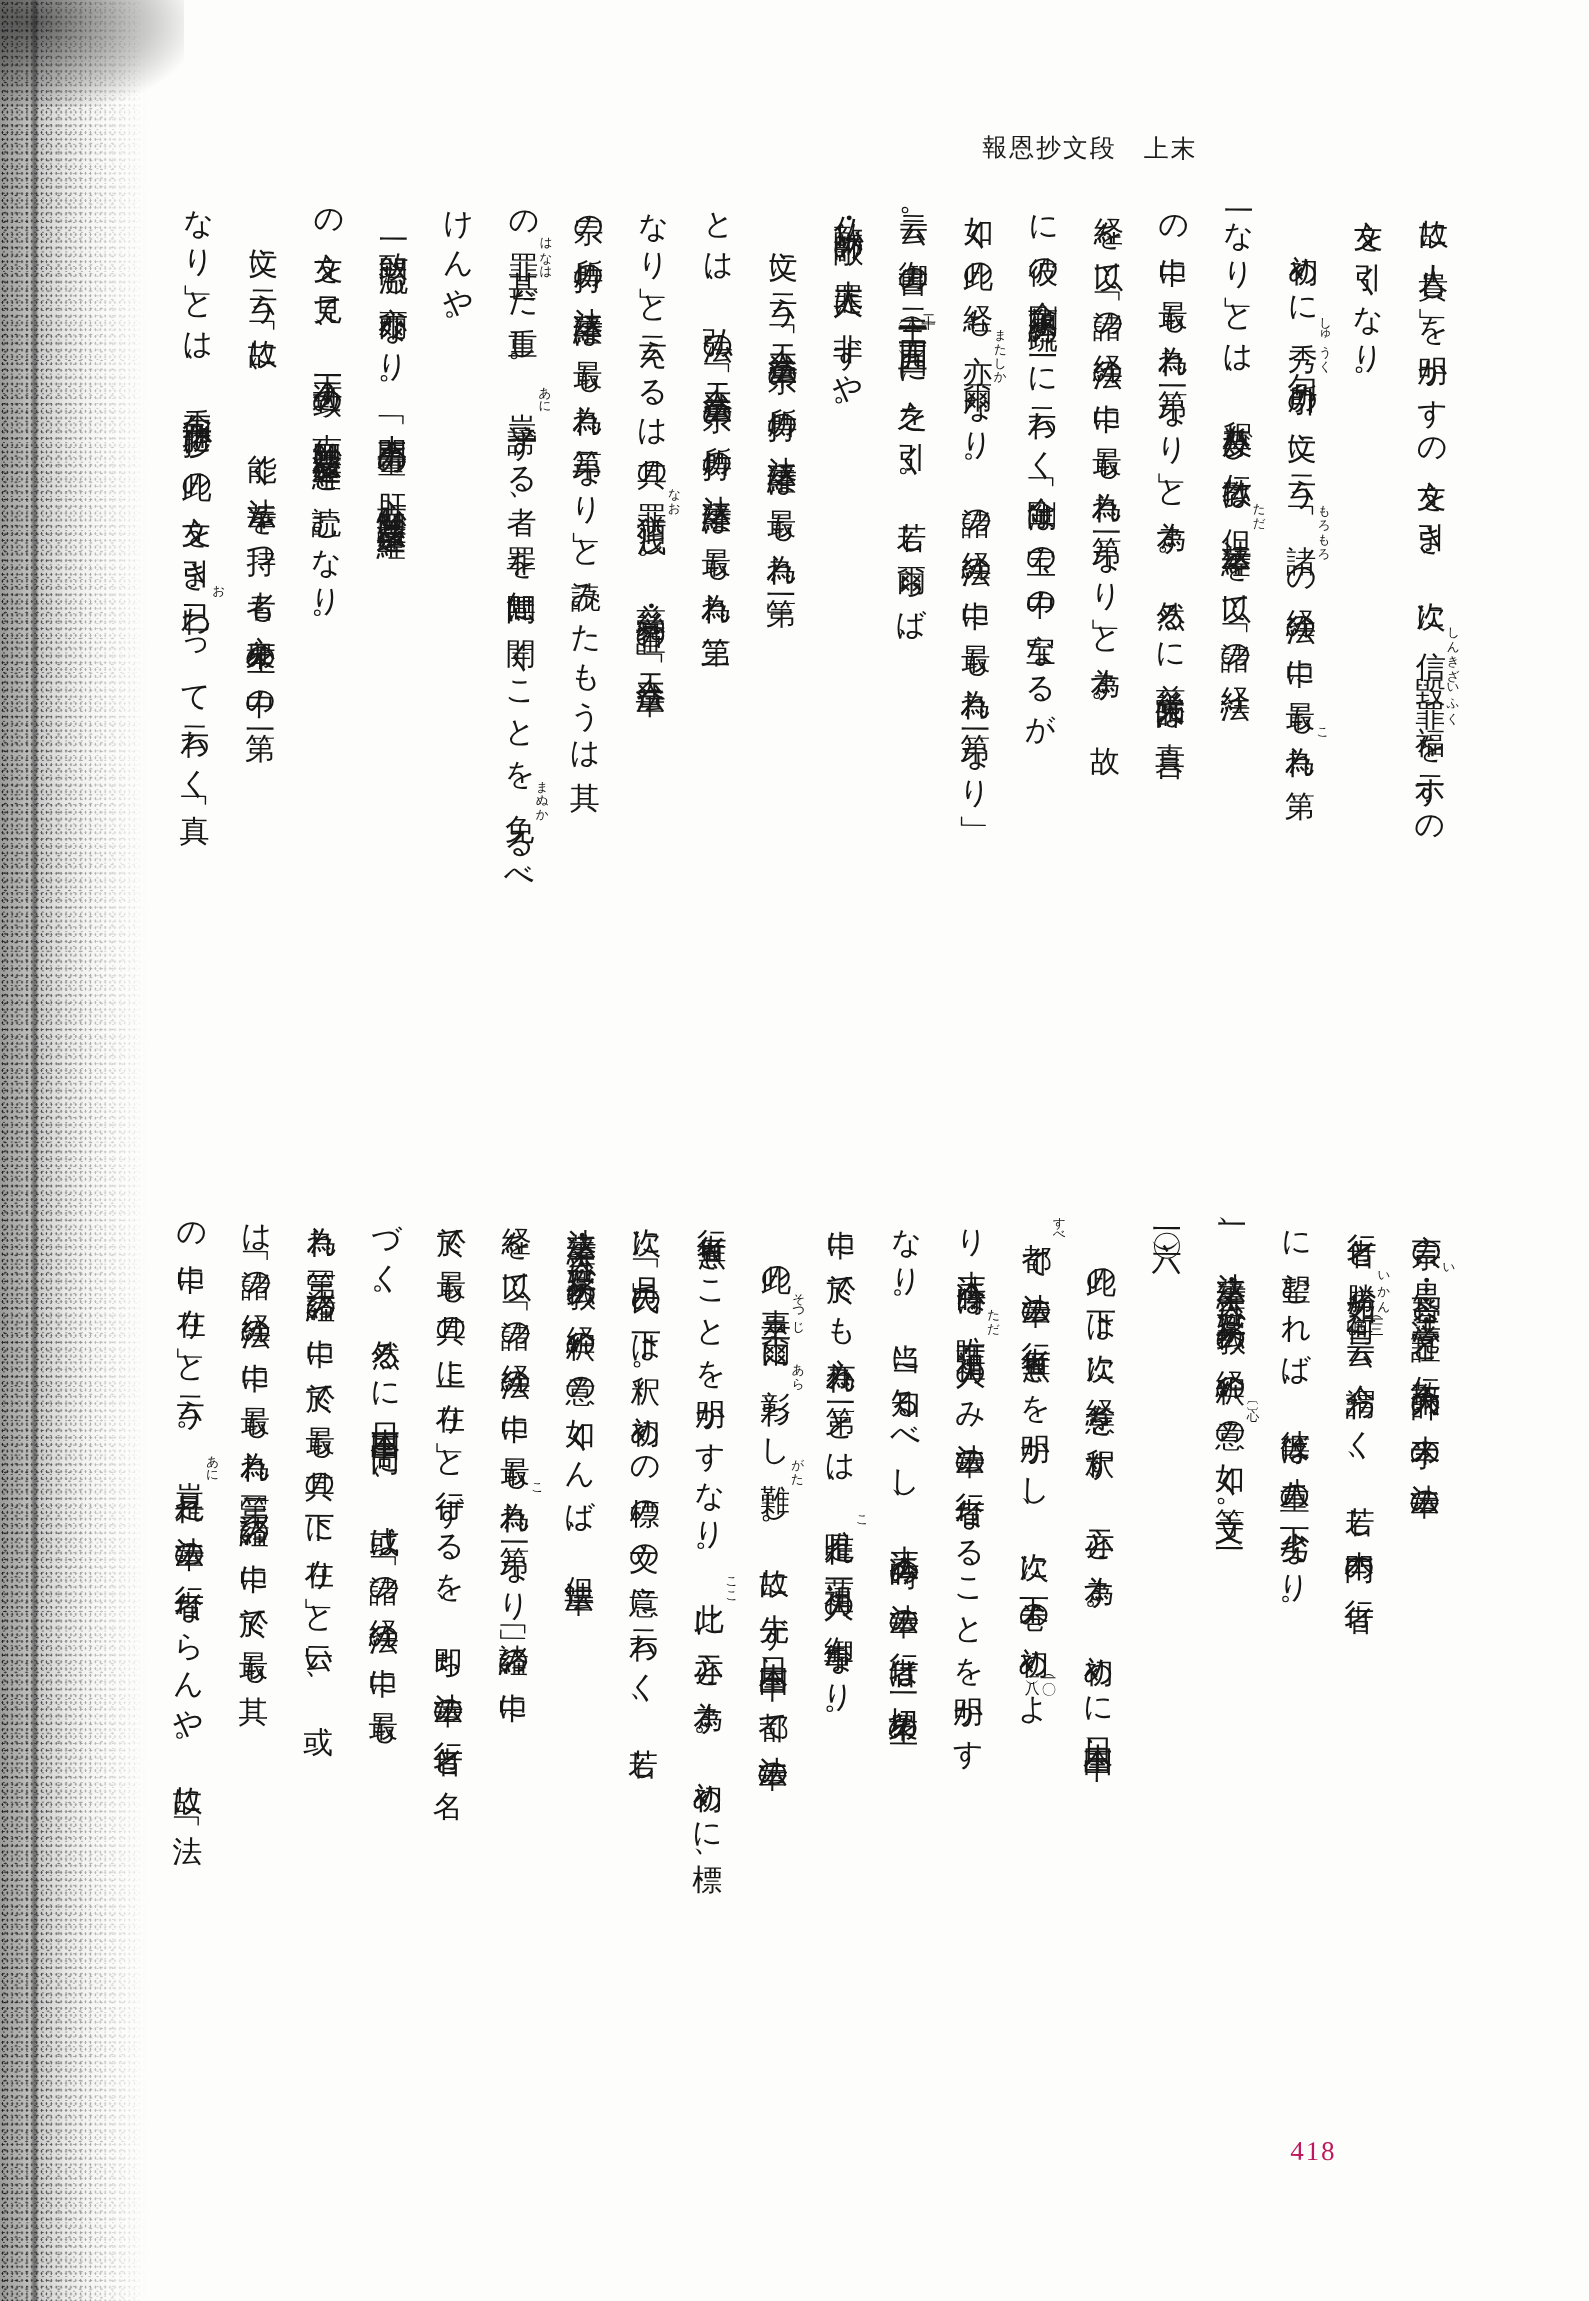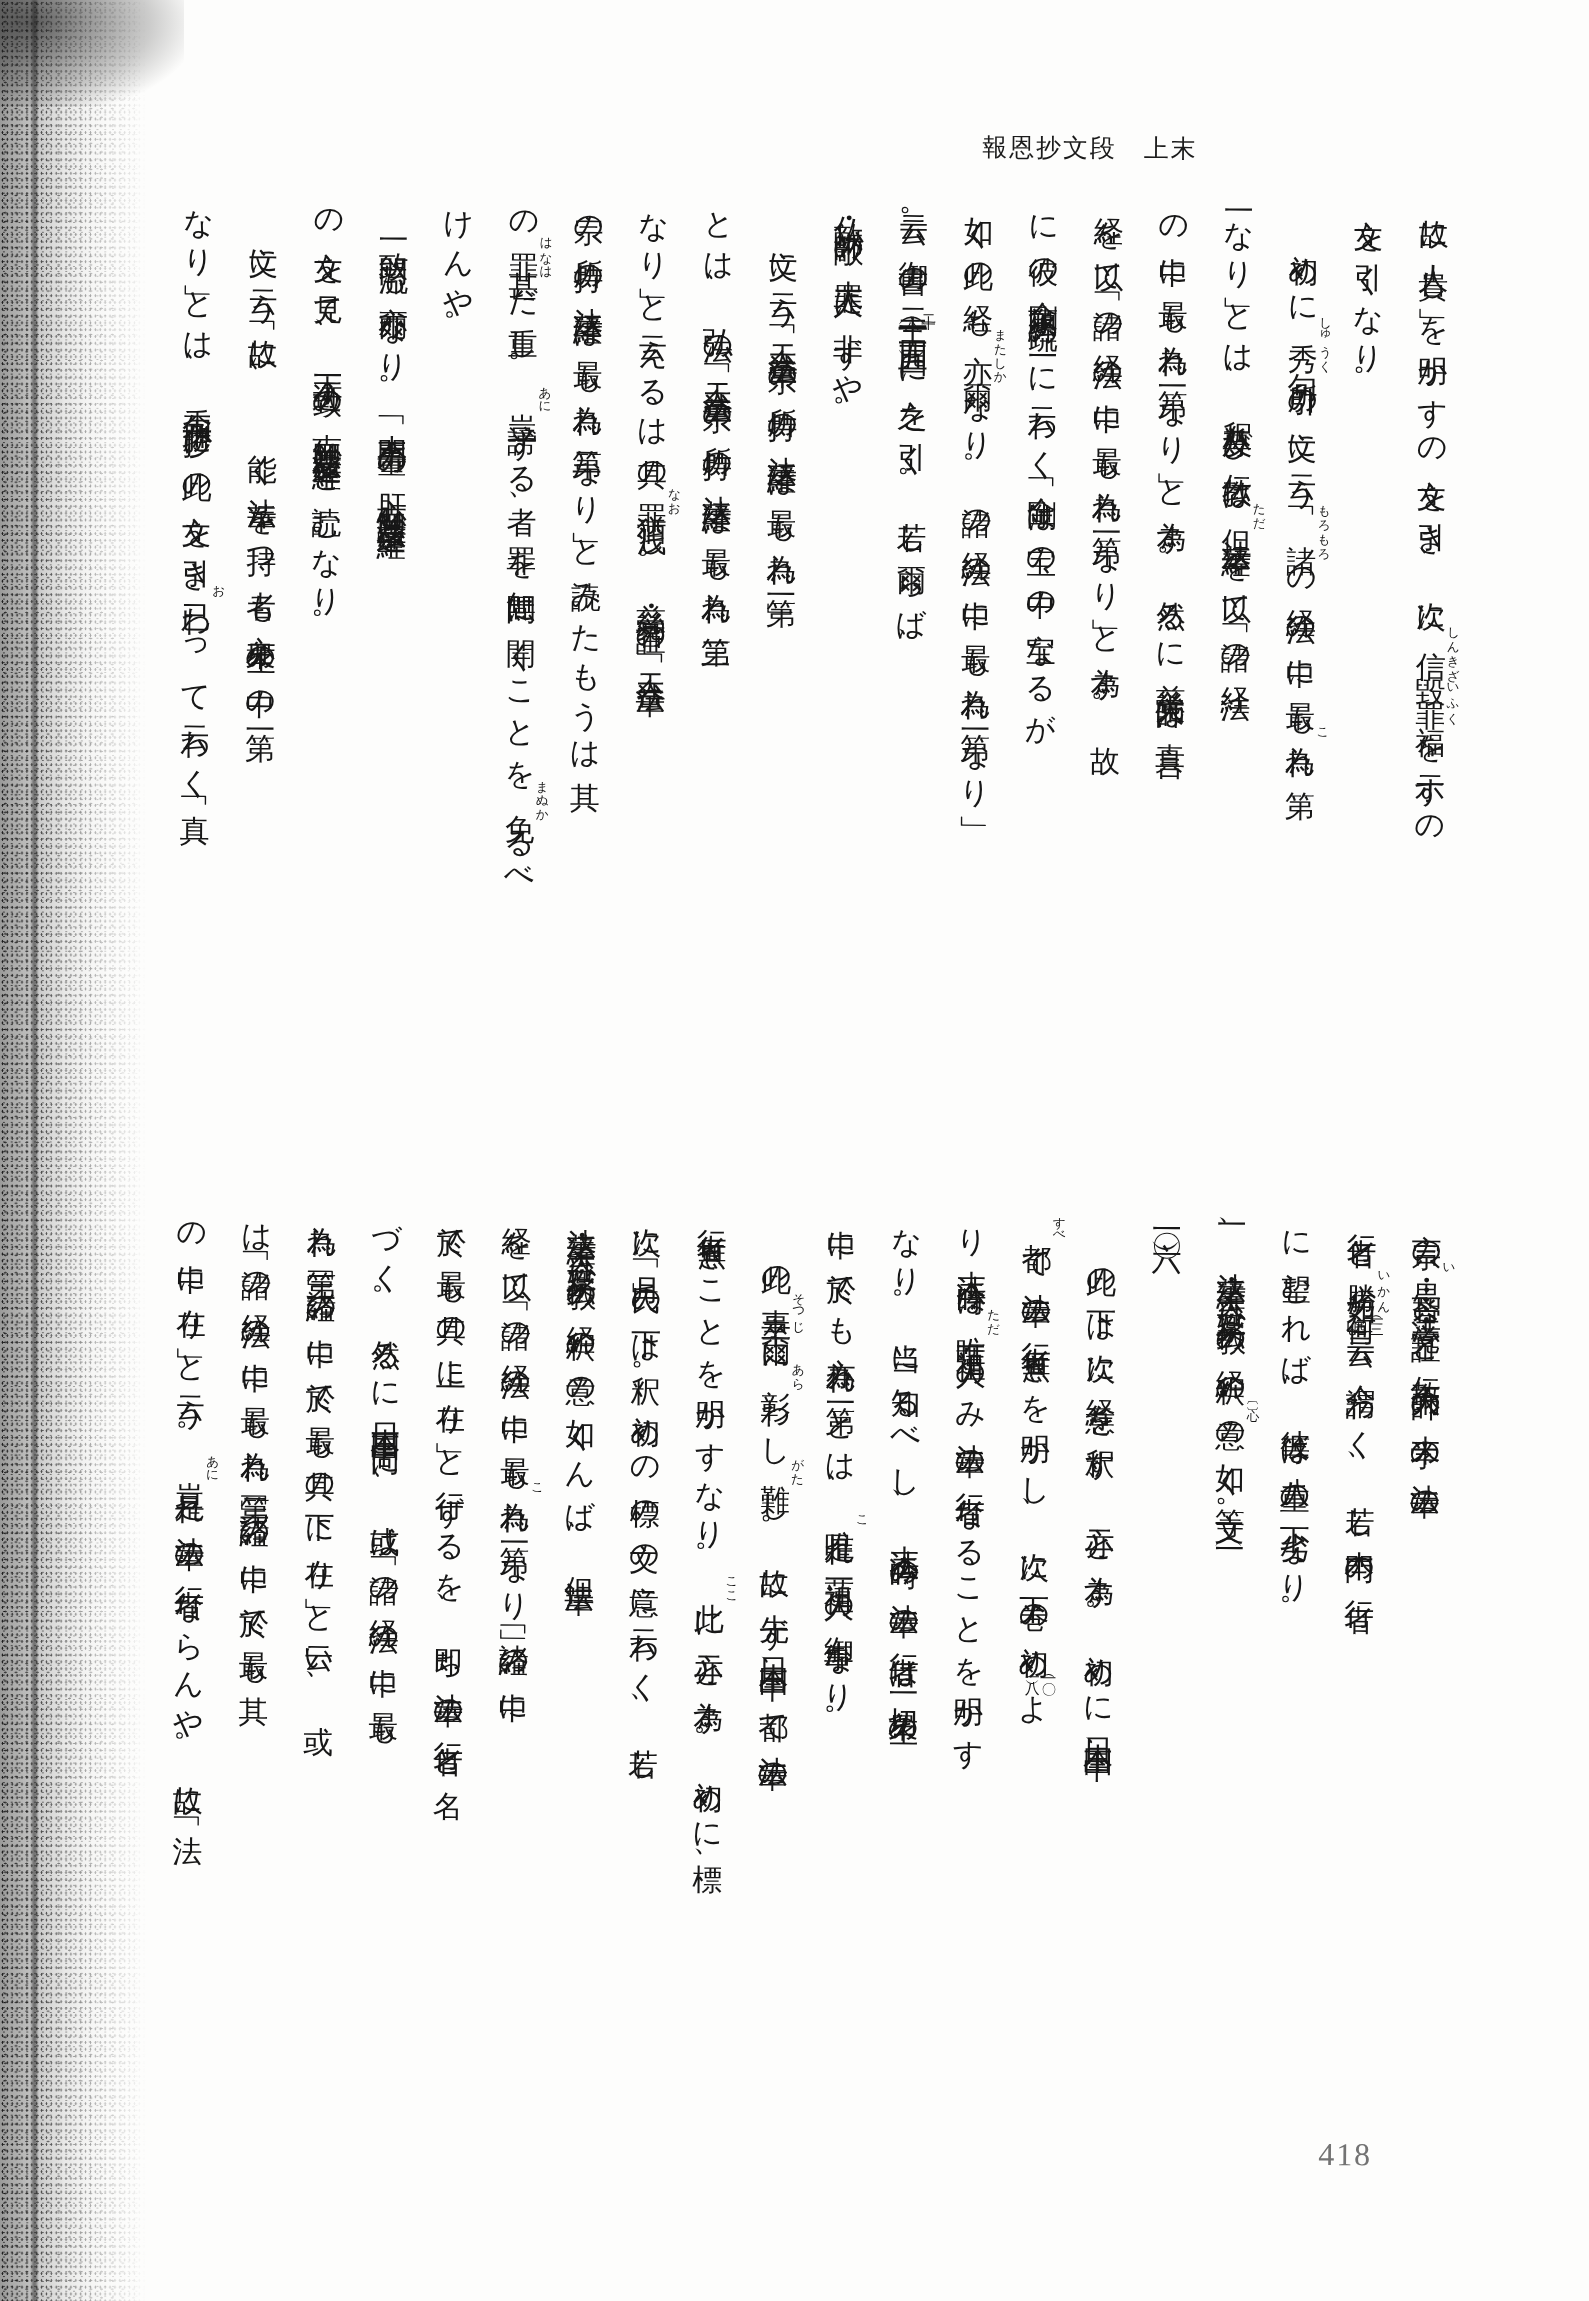--- a/index.html
+++ b/index.html
@@ -56,22 +56,22 @@
   rt{font-size:12.6px;letter-spacing:0;font-weight:normal;}
   
   .wc{
     display:inline-block;
     font-size:14.6px;letter-spacing:1px;
     vertical-align:middle;
     margin:1.9px 0;
   }
   .wc>span{display:block;line-height:16.5px;}
   .page-number{
-    position:absolute;left:1332px;top:2137px;
-    font-size:32px;color:#737373;letter-spacing:1.9px;
+    position:absolute;left:1304px;top:2137px;
+    font-size:27px;color:#be185d;letter-spacing:1.9px;
   }
 </style>
 </head>
 <body>
 
 <div class="page">
 
   <div class="edge-shadow"></div>
   <div class="gutter-line"></div>
   <div class="corner-smudge"></div>

